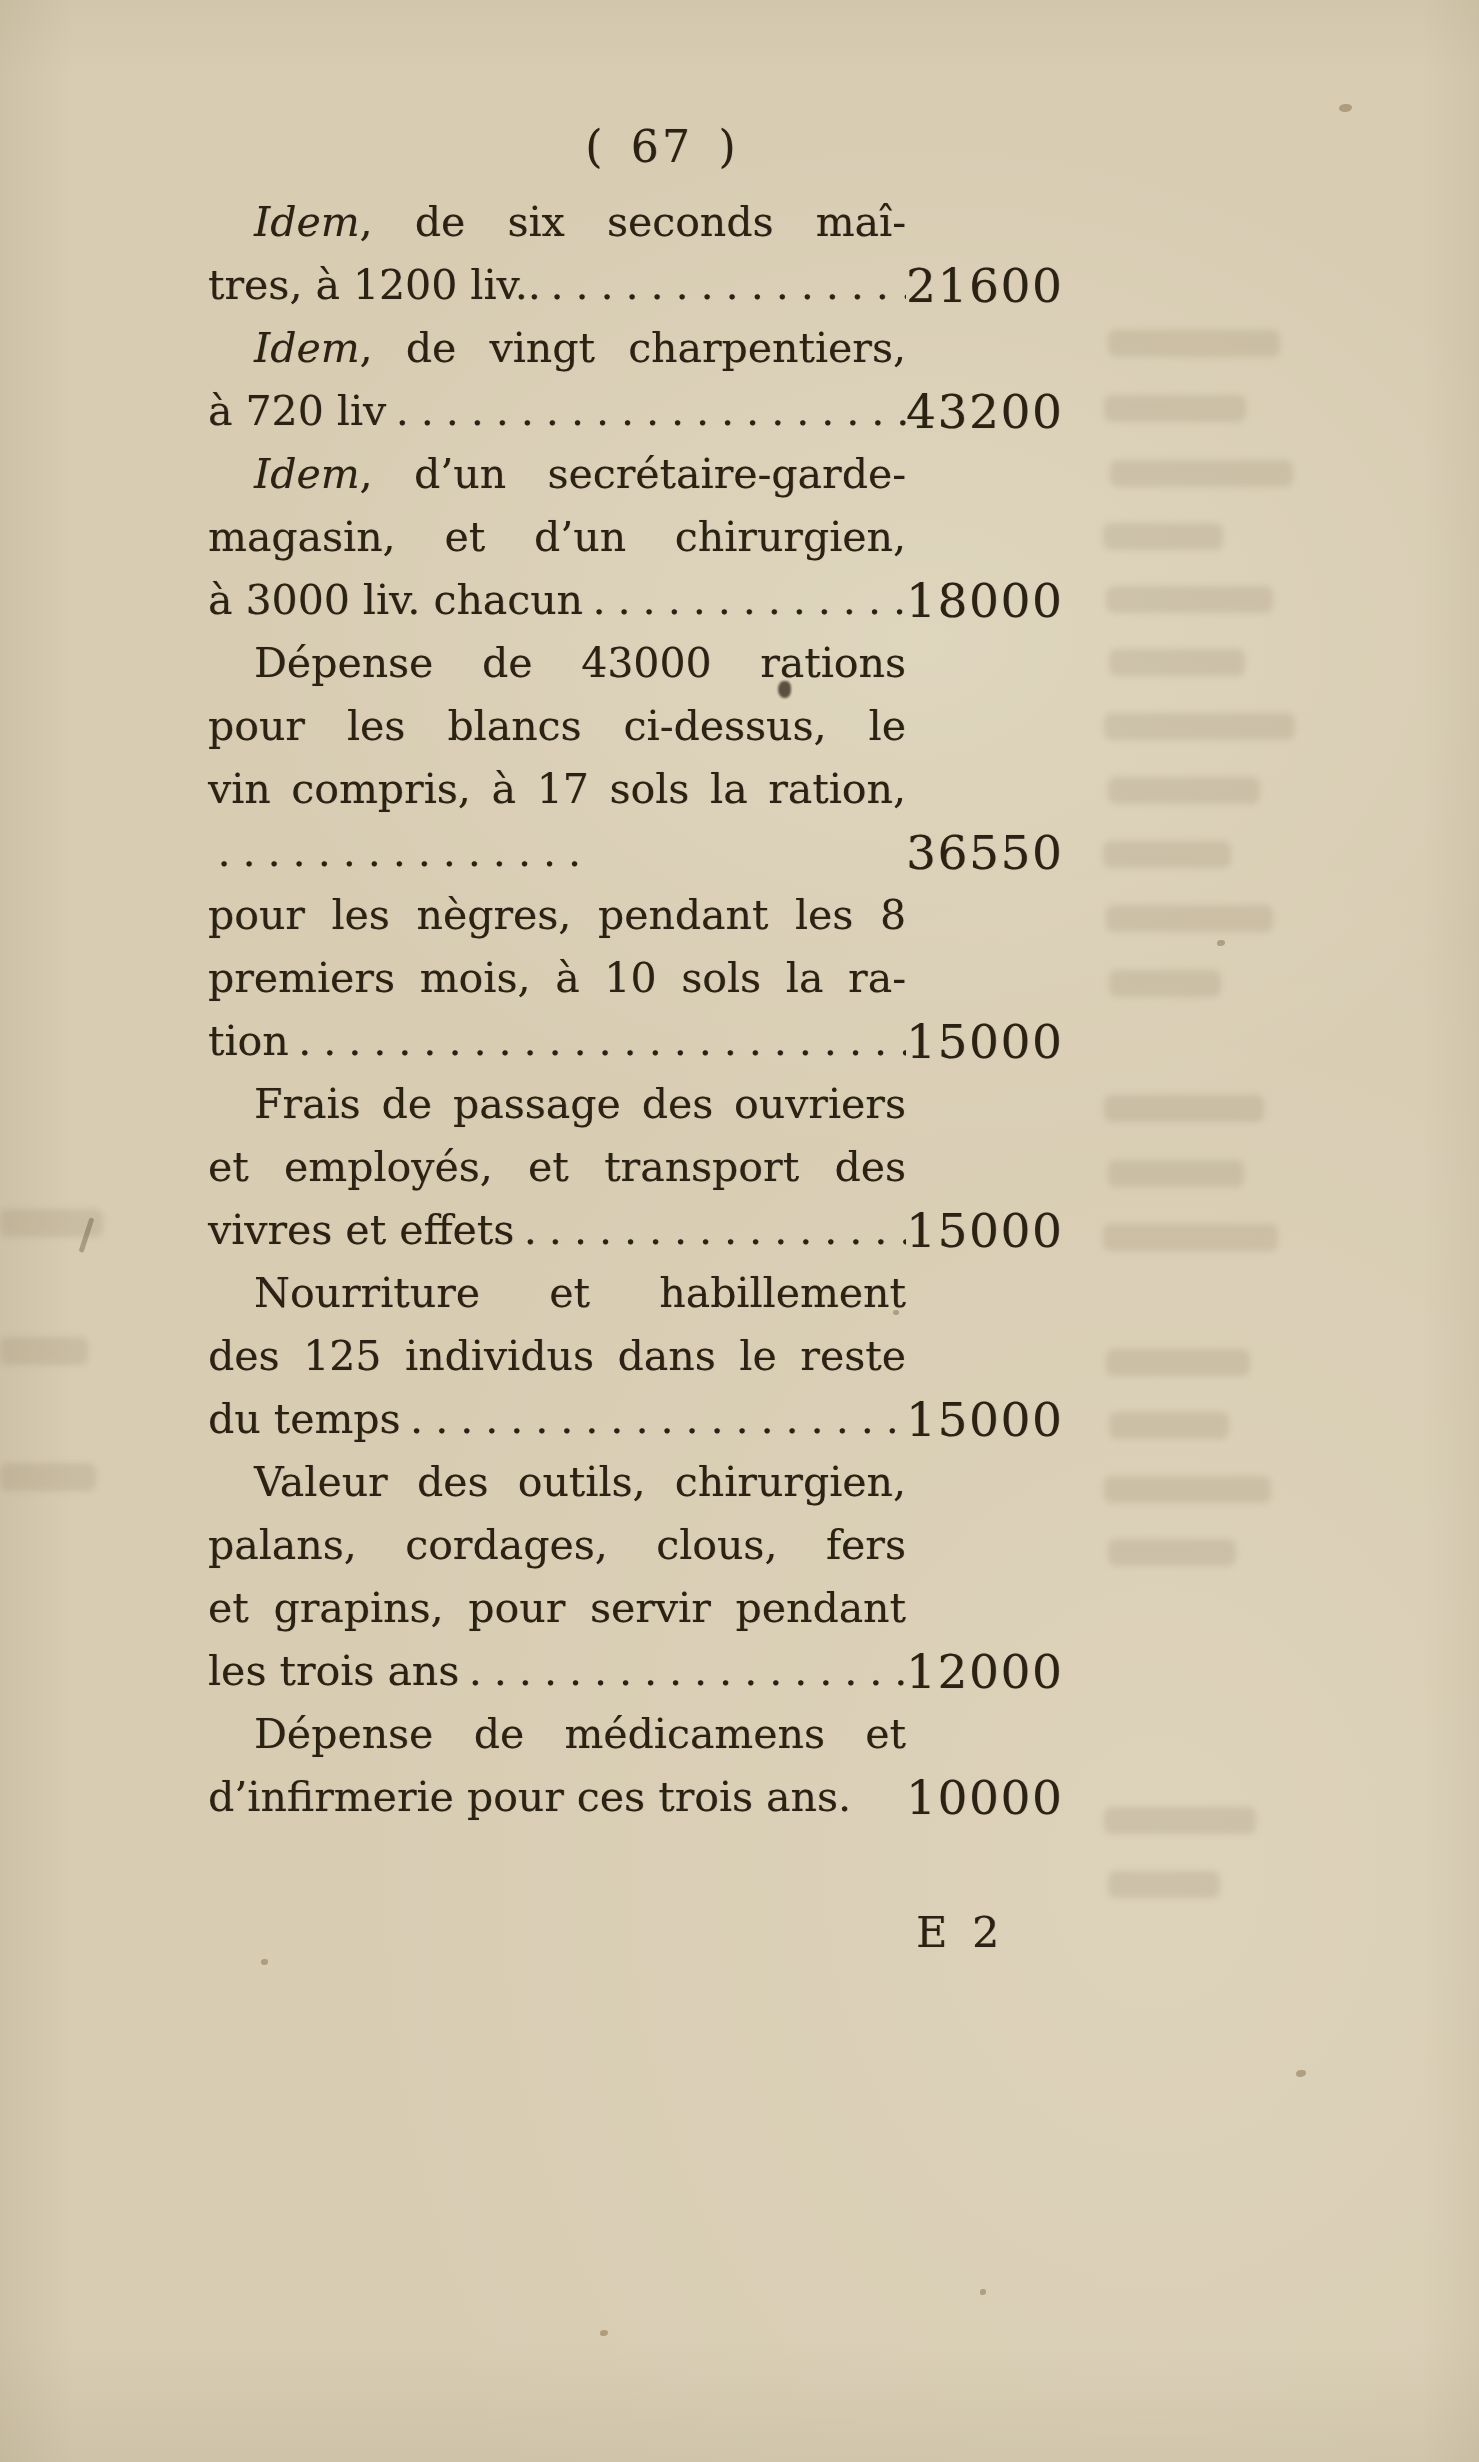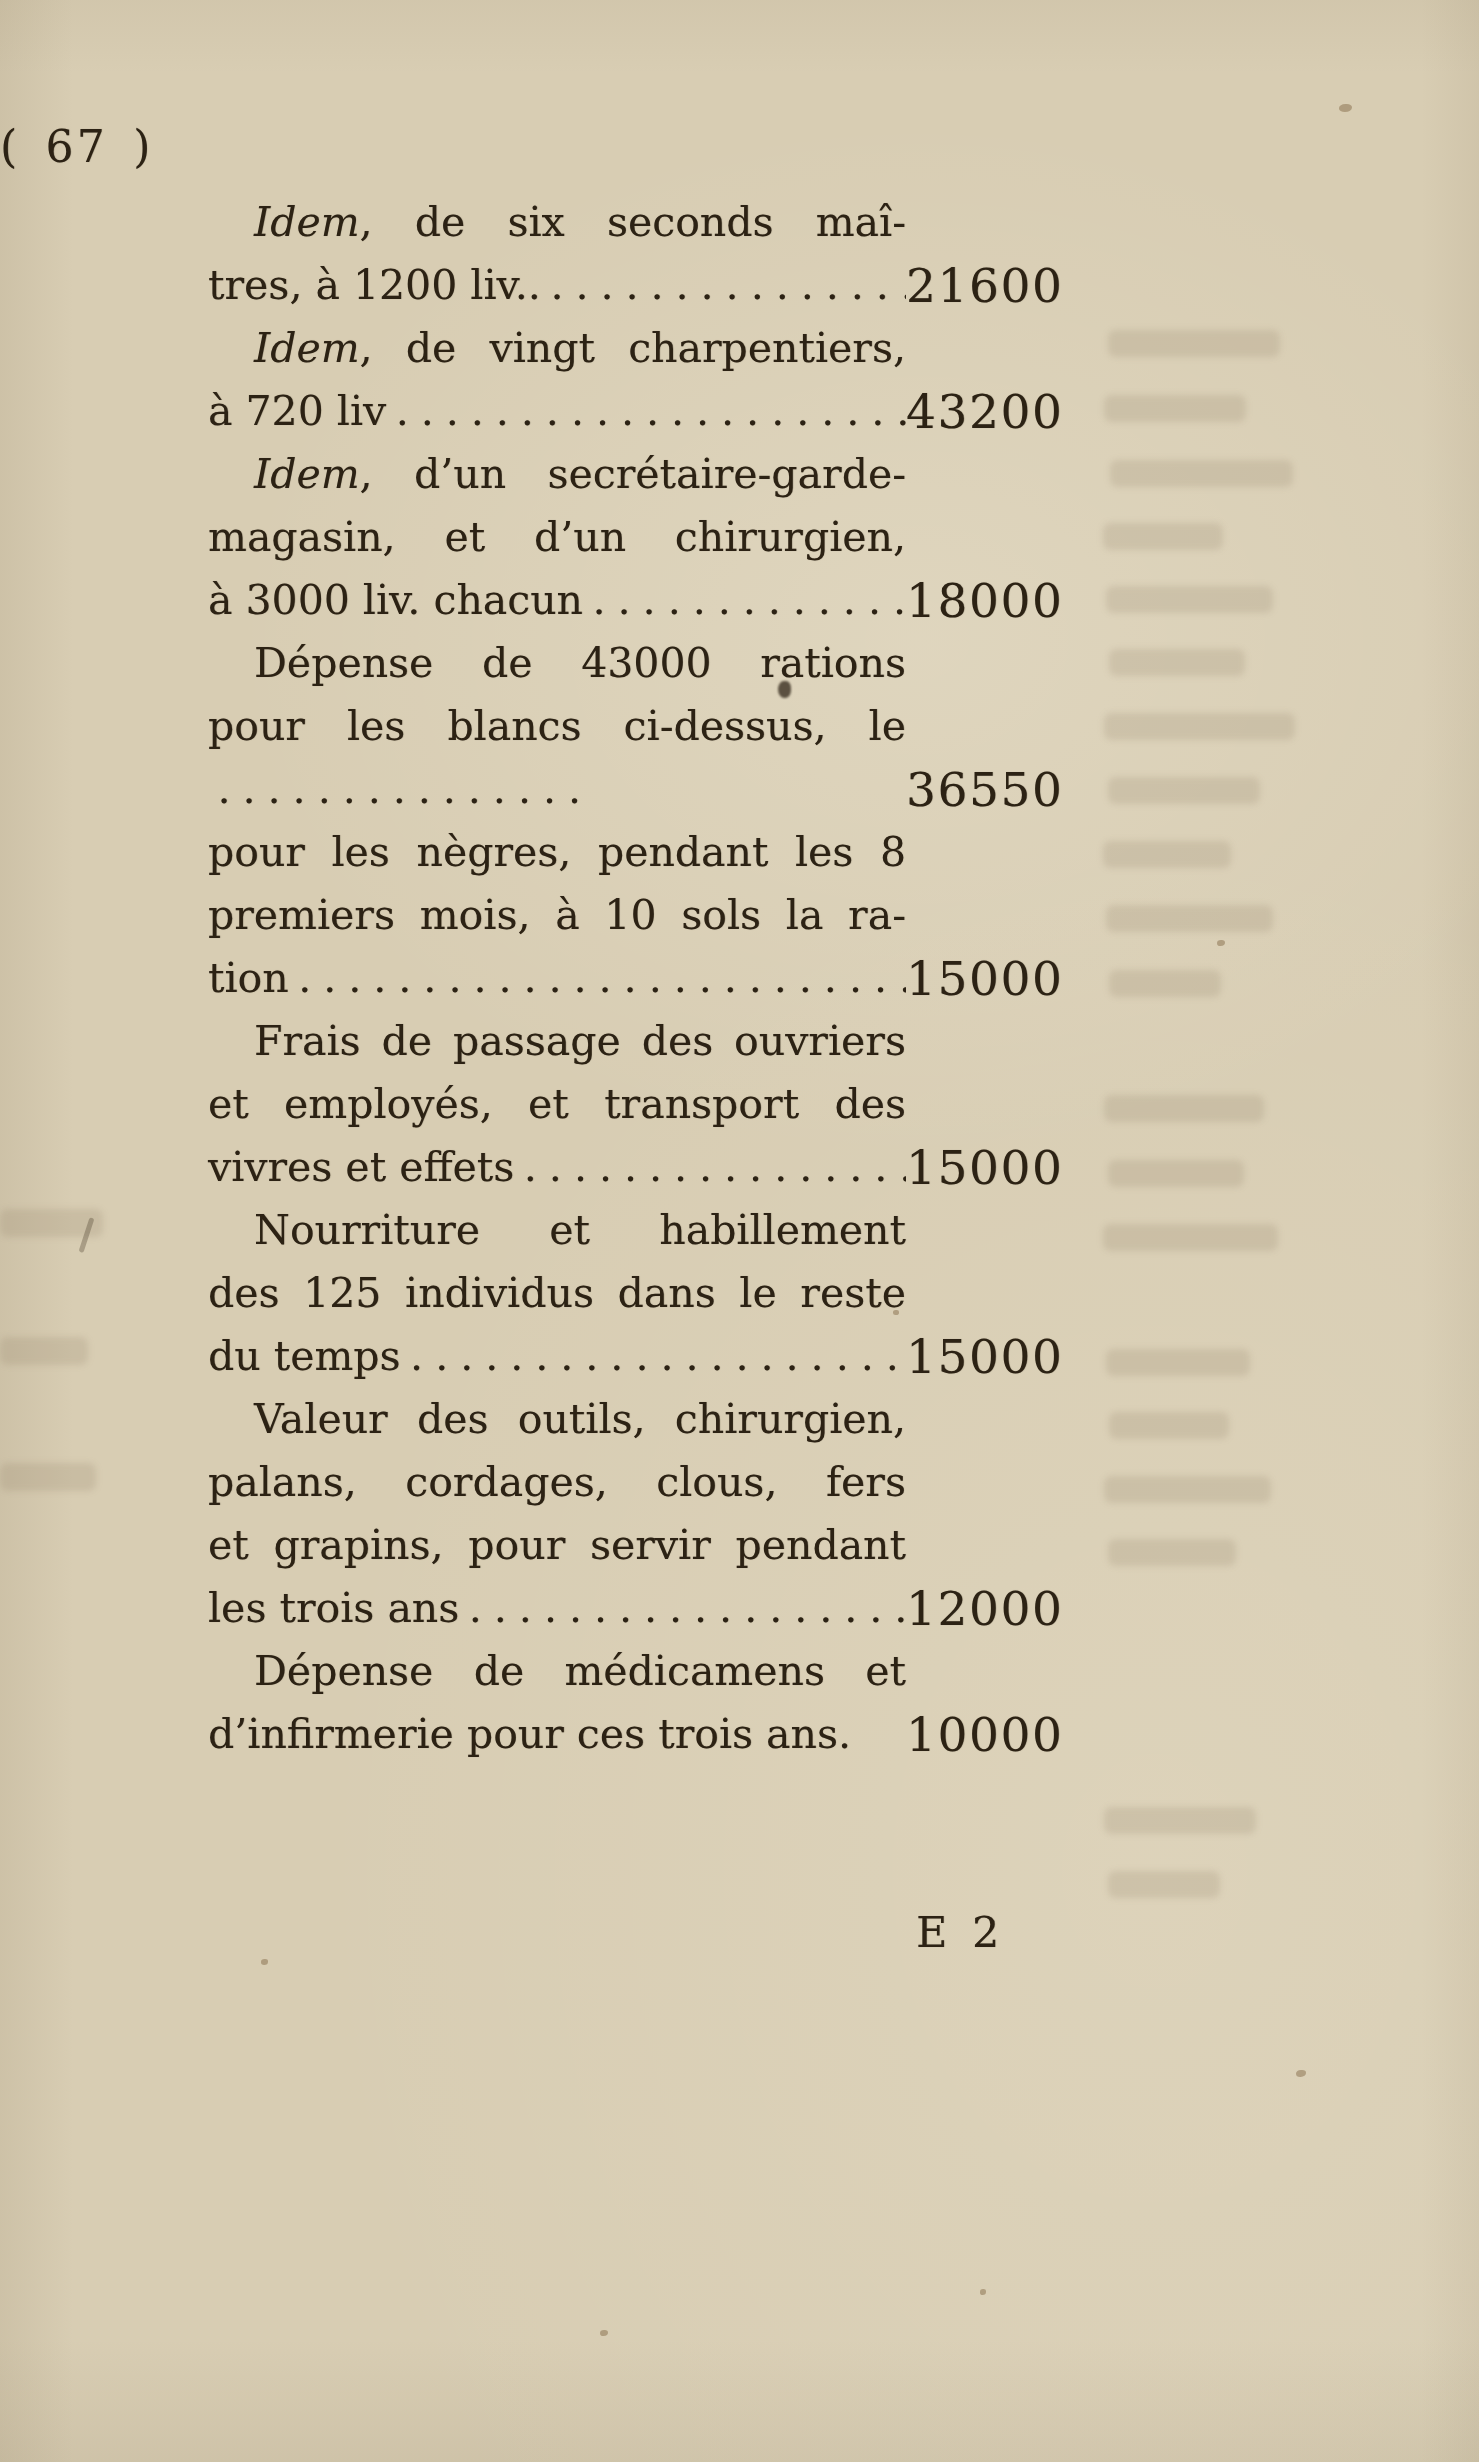--- a/index.html
+++ b/index.html
@@ -10,21 +10,21 @@
     background:
       radial-gradient(ellipse 987px 750px at 62% 26%, rgba(255,252,240,0.18), rgba(255,252,240,0) 70%),
       radial-gradient(ellipse 1185px 1501px at 78% 76%, rgba(255,250,235,0.13), rgba(255,250,235,0) 72%),
       linear-gradient(90deg, rgba(110,92,62,0.10), rgba(110,92,62,0) 5%, rgba(110,92,62,0) 96%, rgba(110,92,62,0.08) 100%),
       linear-gradient(0deg, rgba(110,92,62,0.09), rgba(110,92,62,0) 5%, rgba(110,92,62,0) 97%, rgba(110,92,62,0.06) 100%),
       var(--paper,#d8cdb3);
   }
   .ink { text-shadow:0.4px 0.4px 0.7px rgba(44,34,20,0.35); }
   .header {
     position:absolute; top:115px; left:0; width:1324px; height:63px;
-    line-height:63px; font-size:44px;
+    line-height:63px; text-align:center; font-size:44px;
     letter-spacing:3.2px; word-spacing:8px;
   }
   .content { position:absolute; left:160px; top:191px; width:909px; }
   .row { display:flex; align-items:center; height:63px;margin-left:48px; }
   .line { width:698px; min-width:698px; font-size:41px; line-height:63px; }
   .line.indent { padding-left:46px; width:652px; min-width:652px; }
   .line.justify { text-align:justify; text-align-last:justify; }
   .line.leader { display:flex; align-items:baseline; }
   .ltext { white-space:nowrap; }
   .dots { flex:1 1 auto; overflow:hidden; white-space:nowrap;
@@ -84,20 +84,23 @@
           <span class="ltext"><span>à 3000 liv. chacun</span></span>
           <span class="dots">..............</span>
         </div>
         <div class="amount ink">18000</div>
       </div>
       <div class="row">
         <div class="line indent justify"><span>Dépense de 43000 rations</span></div>
       </div>
       <div class="row">
         <div class="line justify"><span>pour les blancs ci-dessus, le</span></div>
+      </div>
+      <div class="row">
+        <div class="line justify"><span>vin compris, à 17 sols la ration,</span></div>
       </div>
       <div class="row">
         <div class="line leader">
           <span class="dots">...............</span>
         </div>
         <div class="amount ink">36550</div>
       </div>
       <div class="row">
         <div class="line justify"><span>pour les nègres, pendant les 8</span></div>
       </div>

